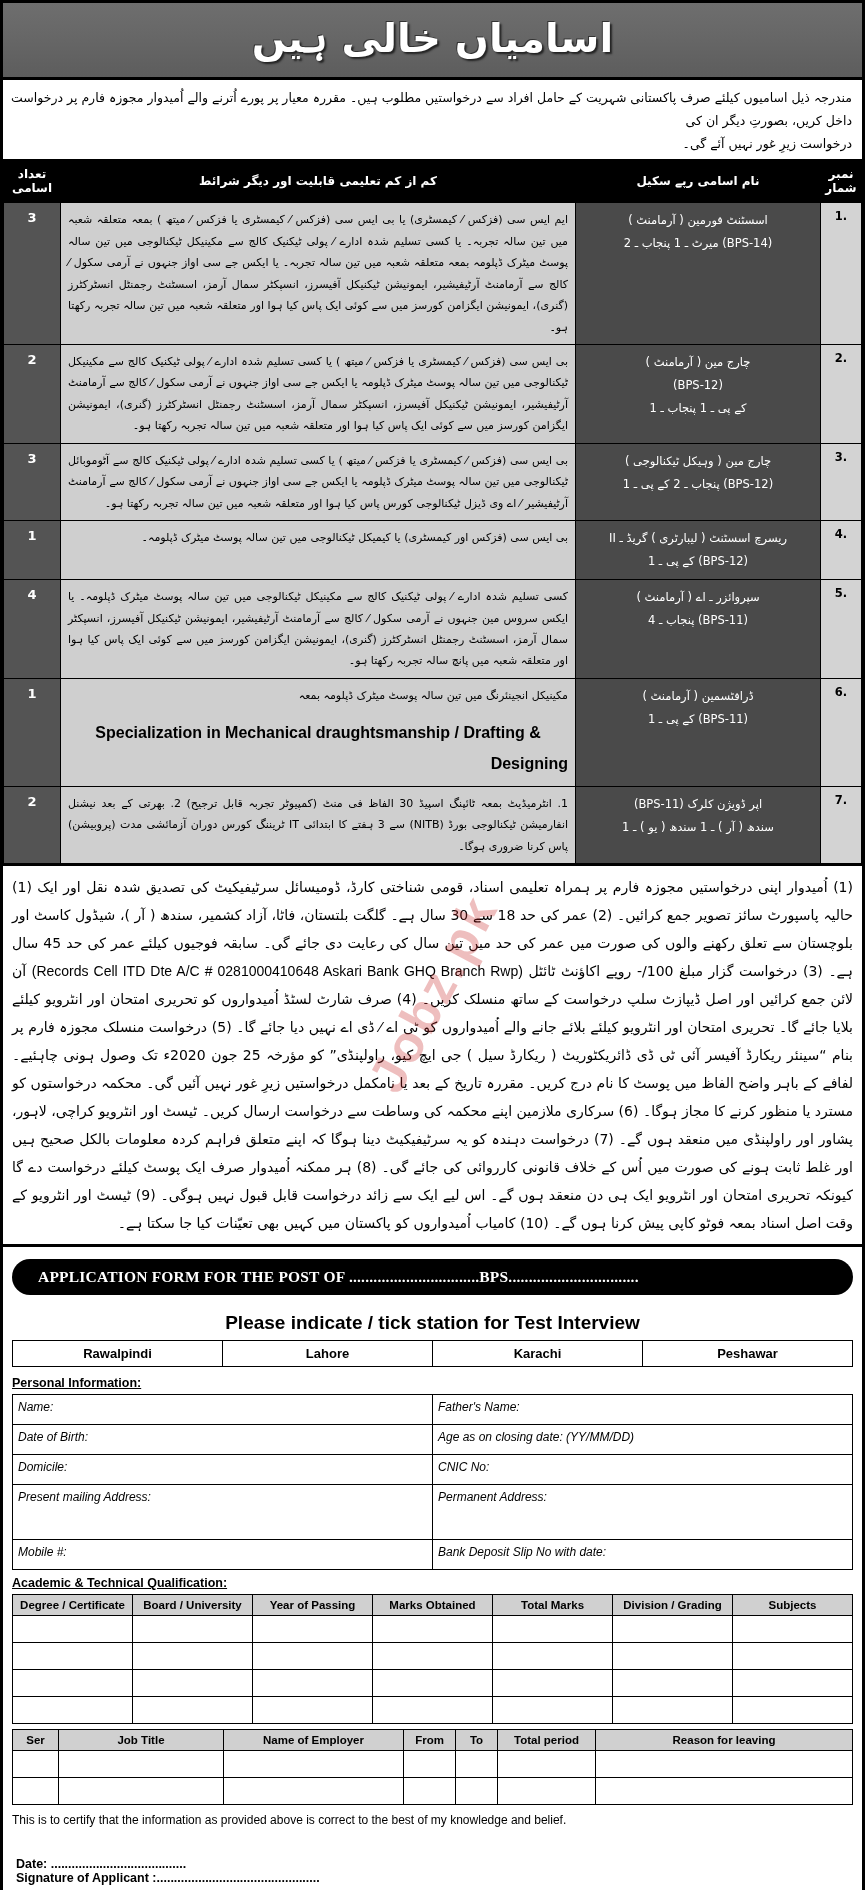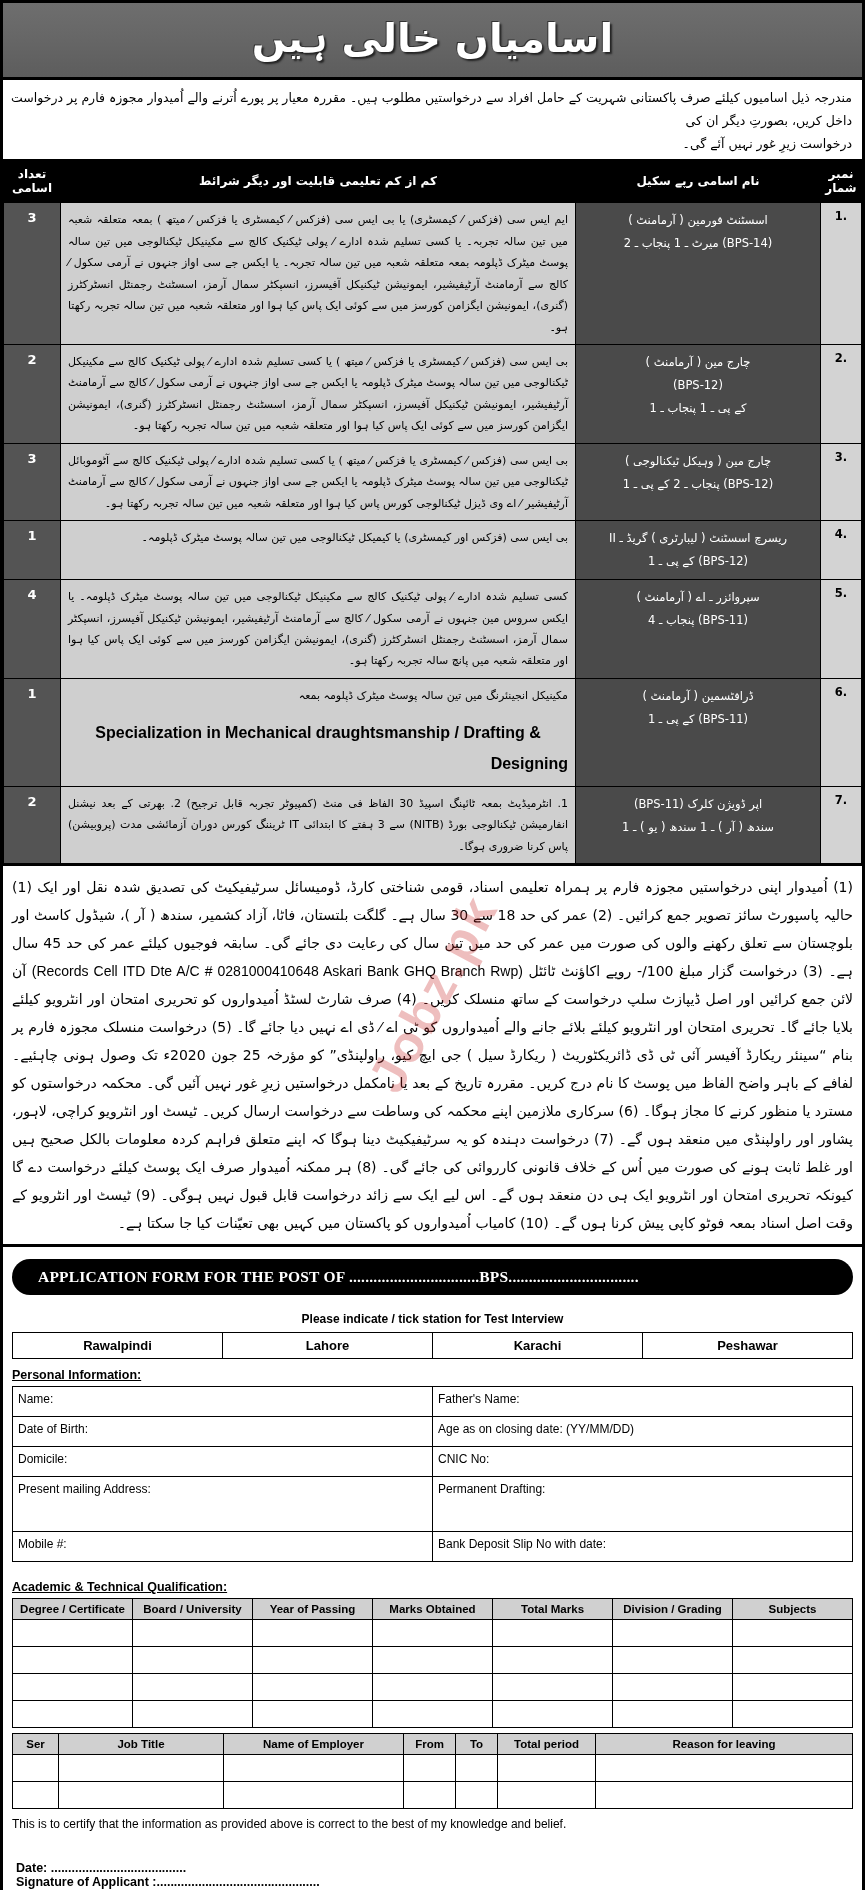--- a/index.html
+++ b/index.html
@@ -172,21 +172,21 @@
     border-radius:22px;
     padding:9px 26px;
     font-size:15.5px;
     font-weight:bold;
     letter-spacing:.2px;
     margin:4px 0 8px 0;
     font-family:Liberation Serif, serif;
   }
   .tickline{
     text-align:center;
-    font-size:12px;
+    font-size:19px;
     font-weight:bold;
     margin:17px 0 6px 0;
   }
   table.stations{
     width:100%;
     border-collapse:collapse;
     table-layout:fixed;
     margin-bottom:9px;
   }
   table.stations td{
@@ -200,21 +200,22 @@
   .sec-title{
     font-size:12.5px;
     font-weight:bold;
     text-decoration:underline;
     margin:4px 0 4px 0;
   }
   table.pi{
     width:100%;
     border-collapse:collapse;
     table-layout:fixed;
-    margin-bottom:18px;
+    margin-bottom:6px;
+    font-style:italic;
   }
   table.pi td{
     border:1px solid #000;
     font-size:12px;
     padding:5px 5px;
     height:19px;
     vertical-align:top;
   }
   table.pi td.tall{height:44px;}
   table.grid{
@@ -412,21 +413,21 @@
       <tr>
         <td>Date of Birth:</td>
         <td>Age as on closing date:  (YY/MM/DD)</td>
       </tr>
       <tr>
         <td>Domicile:</td>
         <td>CNIC No:</td>
       </tr>
       <tr>
         <td class="tall">Present mailing Address:</td>
-        <td class="tall">Permanent Drafting:</td>
+        <td class="tall">Permanent Address:</td>
       </tr>
       <tr>
         <td>Mobile #:</td>
         <td>Bank Deposit Slip No with date:</td>
       </tr>
     </tbody>
       </table>
 
     <div class="sec-title">Academic &amp; Technical Qualification:</div>
 

